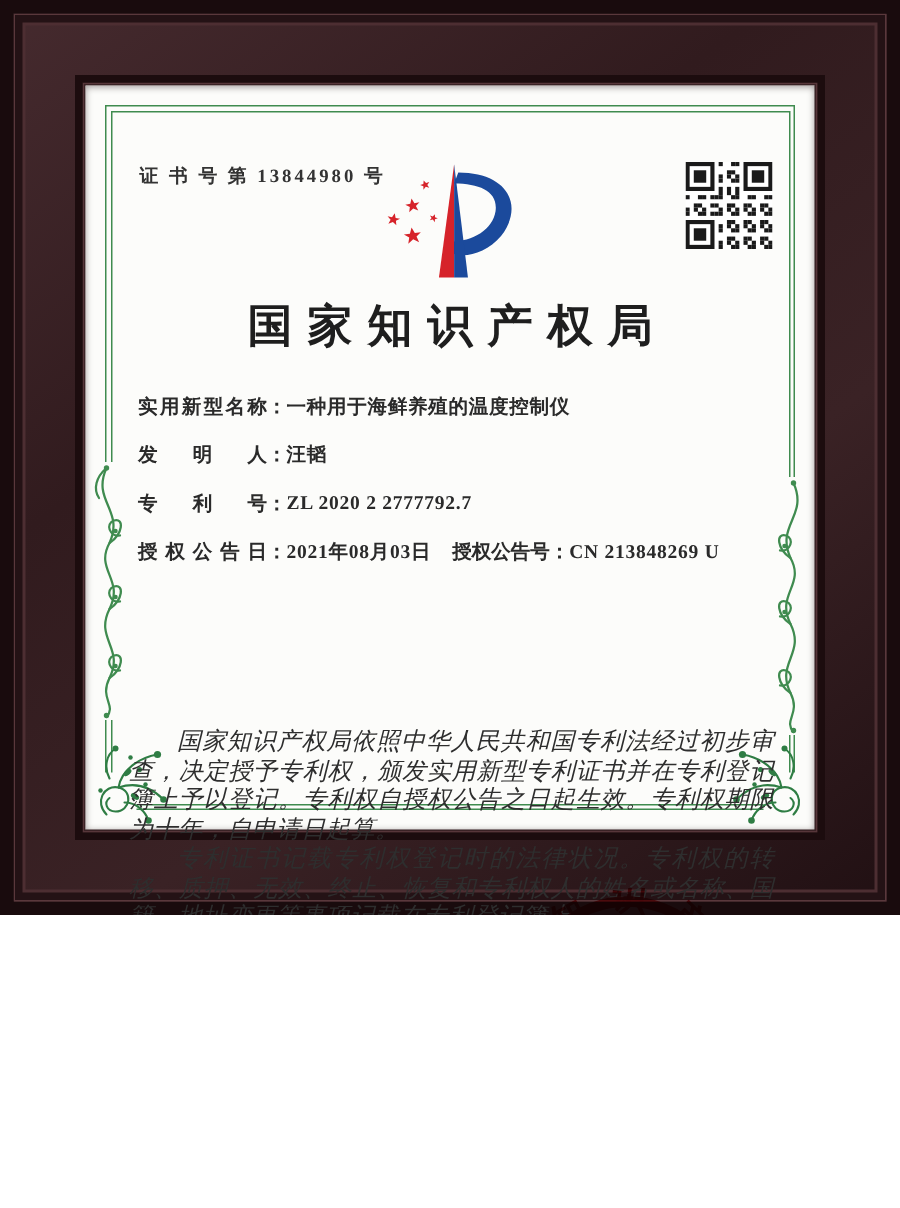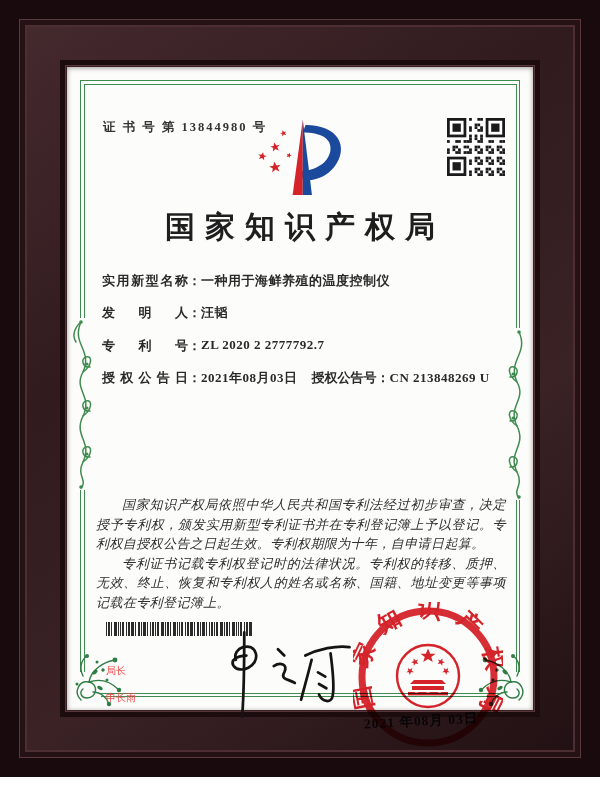--- a/index.html
+++ b/index.html
@@ -1,18 +1,18 @@
 <!DOCTYPE html>
 <html><head>
 <meta charset="utf-8">
 <style>
   * { box-sizing: border-box; margin: 0; padding: 0; }
   body { background: #fff; font-family: "Liberation Serif", "DejaVu Serif", serif; }
 
-  .frame-outer { width: 600px; height: 777px; background: #190b0d; padding: 19px; }
+  .frame-outer { width: 600px; height: 610px; background: #190b0d; padding: 9px; }
   .wood {
     width: 100%; height: 100%; padding: 41px;
     background: linear-gradient(145deg, #452a2e 0%, #311b1e 35%, #3a2225 65%, #211013 100%);
     box-shadow: inset 0 0 0 1px #5a383c, inset 0 0 0 6px #241215, inset 0 0 0 8px #4d2e32;
   }
   .wood-step {
     width: 100%; height: 100%; padding: 2px;
     border: 5px solid #1c0c0e; background: #3a2225;
     box-shadow: inset 0 0 0 1px #57363a;
   }
@@ -45,21 +45,21 @@
 
   .fields { position: absolute; top: 191px; left: 21px; right: 14px; }
   .frow { height: 19px; margin-bottom: 13.4px; white-space: nowrap; font-weight: 600; color: #2a2a2a; }
   .flabel { display: inline-block; width: 86px; text-align: justify; text-align-last: justify; vertical-align: top; }
   .fcolon { display: inline-block; vertical-align: top; }
   .fvalue { letter-spacing: 0.5px; }
   .grant-pair2 { margin-left: 14px; }
 
   .paras { position: absolute; top: 414px; left: 15px; right: 13px; }
   .paras p {
-    font-size: 13px; line-height: 19.5px; text-align: justify;
+    font-size: 16px; line-height: 19.5px; text-align: justify;
     text-indent: 2em; color: #2e2e2e; font-style: italic; font-weight: 500;
     letter-spacing: 0.4px;
   }
 
   .barcode { position: absolute; left: 25px; top: 541px; width: 148px; height: 14px; }
   .issuer { position: absolute; left: 25px; top: 576px; font-family: Liberation Sans, sans-serif; font-size: 10px; color: #ef4444; line-height: 27px; }
   .signature { position: absolute; left: 118px; top: 543px; width: 160px; height: 100px; }
 
   .seal { position: absolute; left: 272px; top: 521px; width: 150px; height: 150px; mix-blend-mode: multiply; }
   .seal-date {

